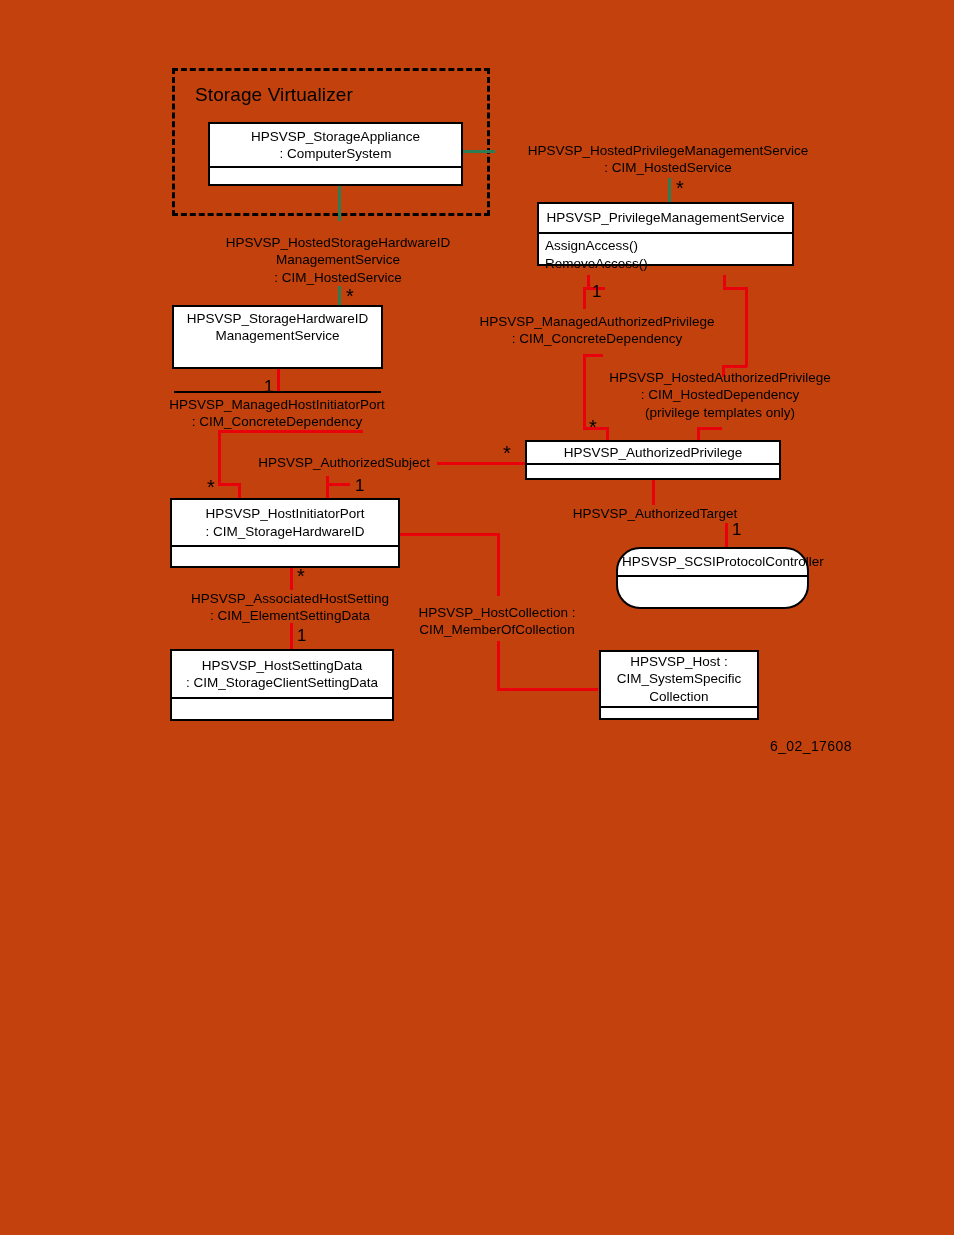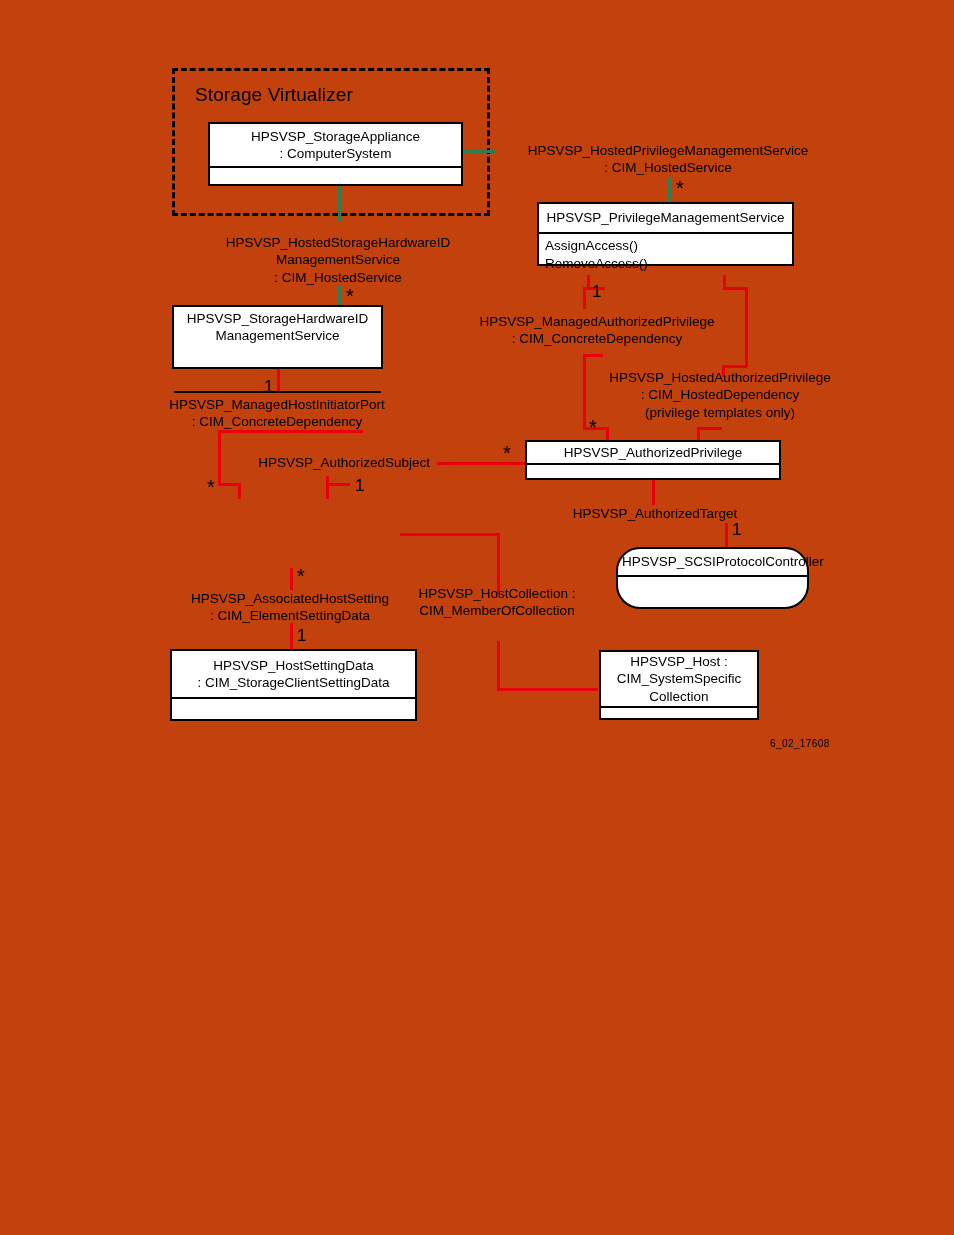--- a/index.html
+++ b/index.html
@@ -102,21 +102,21 @@
   .mult.star {
     font-size: 20px;
     line-height: 1;
   }
   .mult.one {
     font-size: 17px;
   }
   
   .figure-id {
     position: absolute;
-    font-size: 10px;
+    font-size: 14px;
     letter-spacing: 0.4px;
     color: #000000;
   }
 </style>
 </head>
 <body>
 
 <div id="page">
 
   <div class="package" style="left:172px; top:68px; width:318px; height:148px;"></div>
@@ -214,53 +214,59 @@
   <div class="assoc-label right" style="left:215px; top:454px; width:215px;">HPSVSP_AuthorizedSubject</div>
 
   <div class="mult star" style="left:503px; top:443px;">*</div>
 
   <div class="conn v" style="left:326px; top:476px; height:9px;"></div>
   <div class="conn h" style="left:326px; top:483px; width:24px;"></div>
   <div class="conn v" style="left:326px; top:483px; height:16px;"></div>
 
   <div class="mult one" style="left:355px; top:477px;">1</div>
 
+  <div class="uml-box" style="left:170px; top:498px; width:230px; height:70px;">
+    <div class="uml-name" style="height:45px;">HPSVSP_HostInitiatorPort
+: CIM_StorageHardwareID</div>
+    <div class="uml-sep"></div>
+    <div class="uml-body"></div>
+  </div>
 
   <div class="conn v" style="left:652px; top:480px; height:25px;"></div>
   <div class="conn v" style="left:725px; top:523px; height:24px;"></div>
 
   <div class="assoc-label center" style="left:560px; top:505px; width:190px;">HPSVSP_AuthorizedTarget</div>
 
   <div class="mult one" style="left:732px; top:521px;">1</div>
 
   <div class="conn h" style="left:400px; top:533px; width:100px;"></div>
   <div class="conn v" style="left:497px; top:533px; height:63px;"></div>
   <div class="conn v" style="left:497px; top:641px; height:50px;"></div>
   <div class="conn h" style="left:497px; top:688px; width:101px;"></div>
 
-  <div class="assoc-label center" style="left:407px; top:585px; width:180px;">HPSVSP_HostCollection :
+  <div class="assoc-label center" style="left:407px; top:604px; width:180px;">HPSVSP_HostCollection :
 CIM_MemberOfCollection</div>
 
   <div class="uml-box" style="left:616px; top:547px; width:193px; height:62px;border-radius:24px;">
     <div class="uml-name left" style="height:26px;">HPSVSP_SCSIProtocolController</div>
     <div class="uml-sep"></div>
     <div class="uml-body"></div>
   </div>
 
   <div class="conn v" style="left:290px; top:568px; height:22px;"></div>
   <div class="conn v" style="left:290px; top:623px; height:26px;"></div>
 
   <div class="mult star" style="left:297px; top:566px;">*</div>
 
   <div class="assoc-label center" style="left:170px; top:590px; width:240px;">HPSVSP_AssociatedHostSetting
 : CIM_ElementSettingData</div>
 
   <div class="mult one" style="left:297px; top:627px;">1</div>
 
-  <div class="uml-box" style="left:170px; top:649px; width:247px; height:72px;">
+  <div class="uml-box" style="left:170px; top:649px; width:224px; height:72px;">
     <div class="uml-name" style="height:46px;">HPSVSP_HostSettingData
 : CIM_StorageClientSettingData</div>
     <div class="uml-sep"></div>
     <div class="uml-body"></div>
   </div>
 
   <div class="uml-box" style="left:599px; top:650px; width:160px; height:70px;">
     <div class="uml-name" style="height:54px;">HPSVSP_Host :
 CIM_SystemSpecific
 Collection</div>

